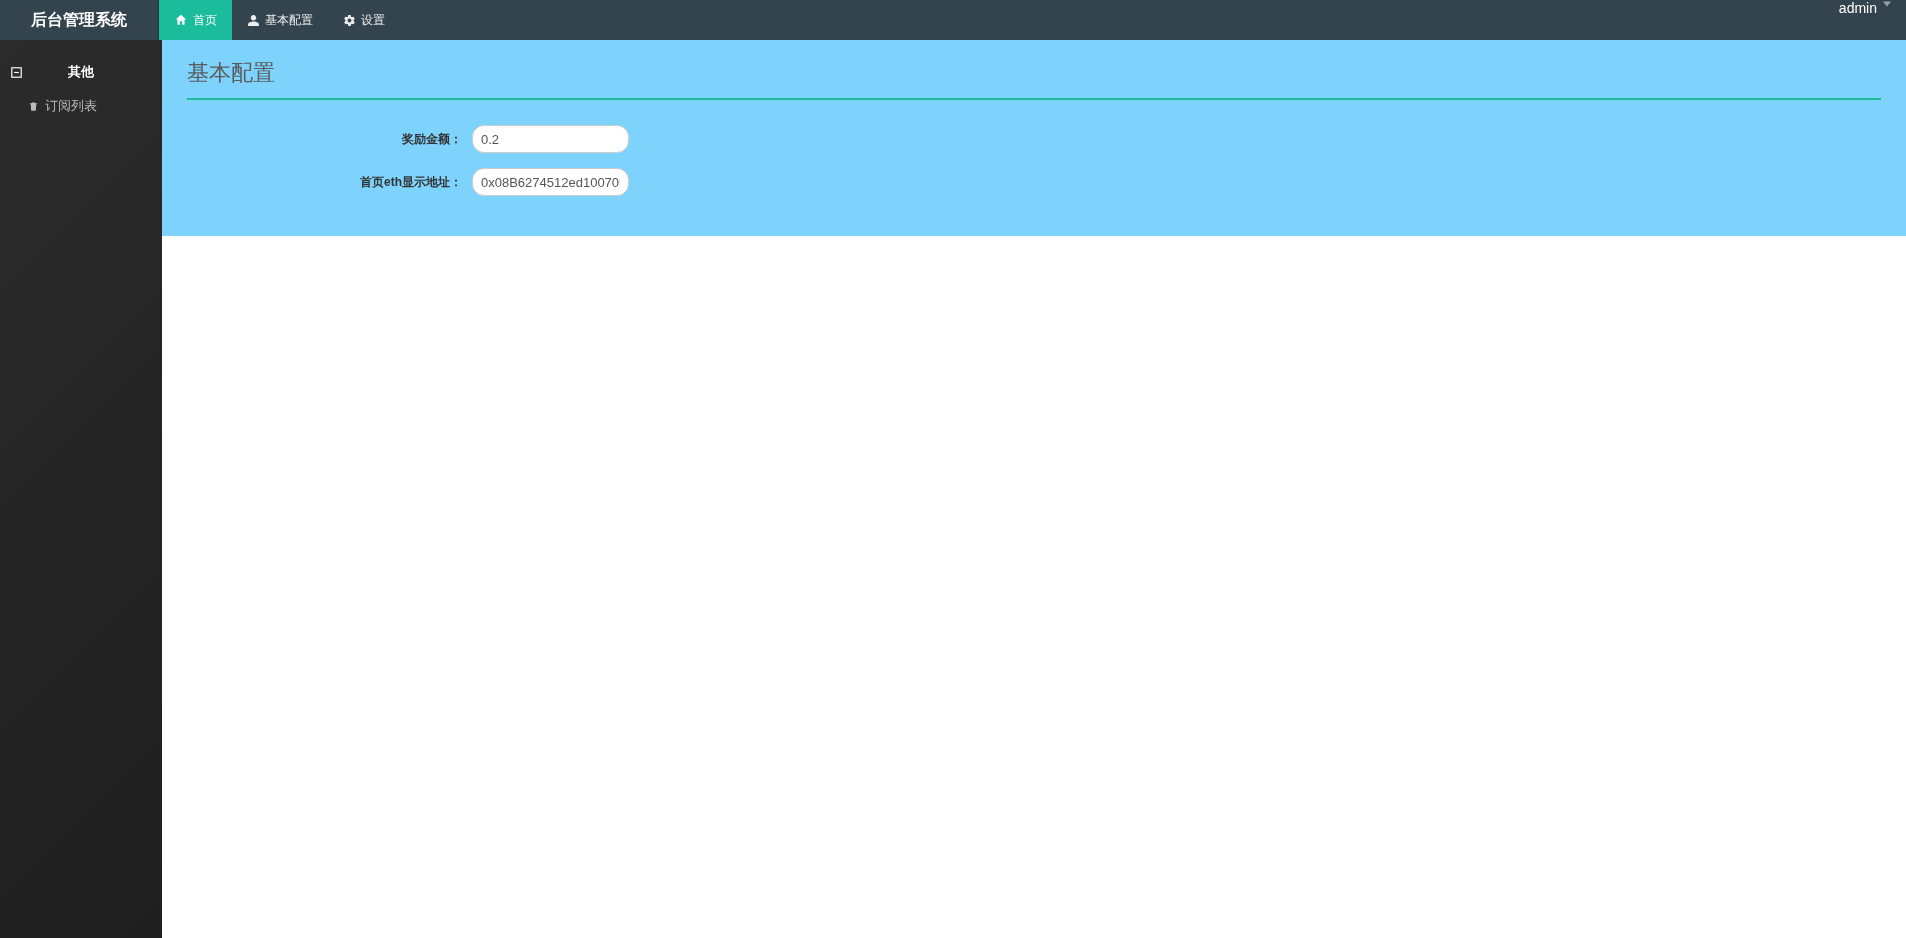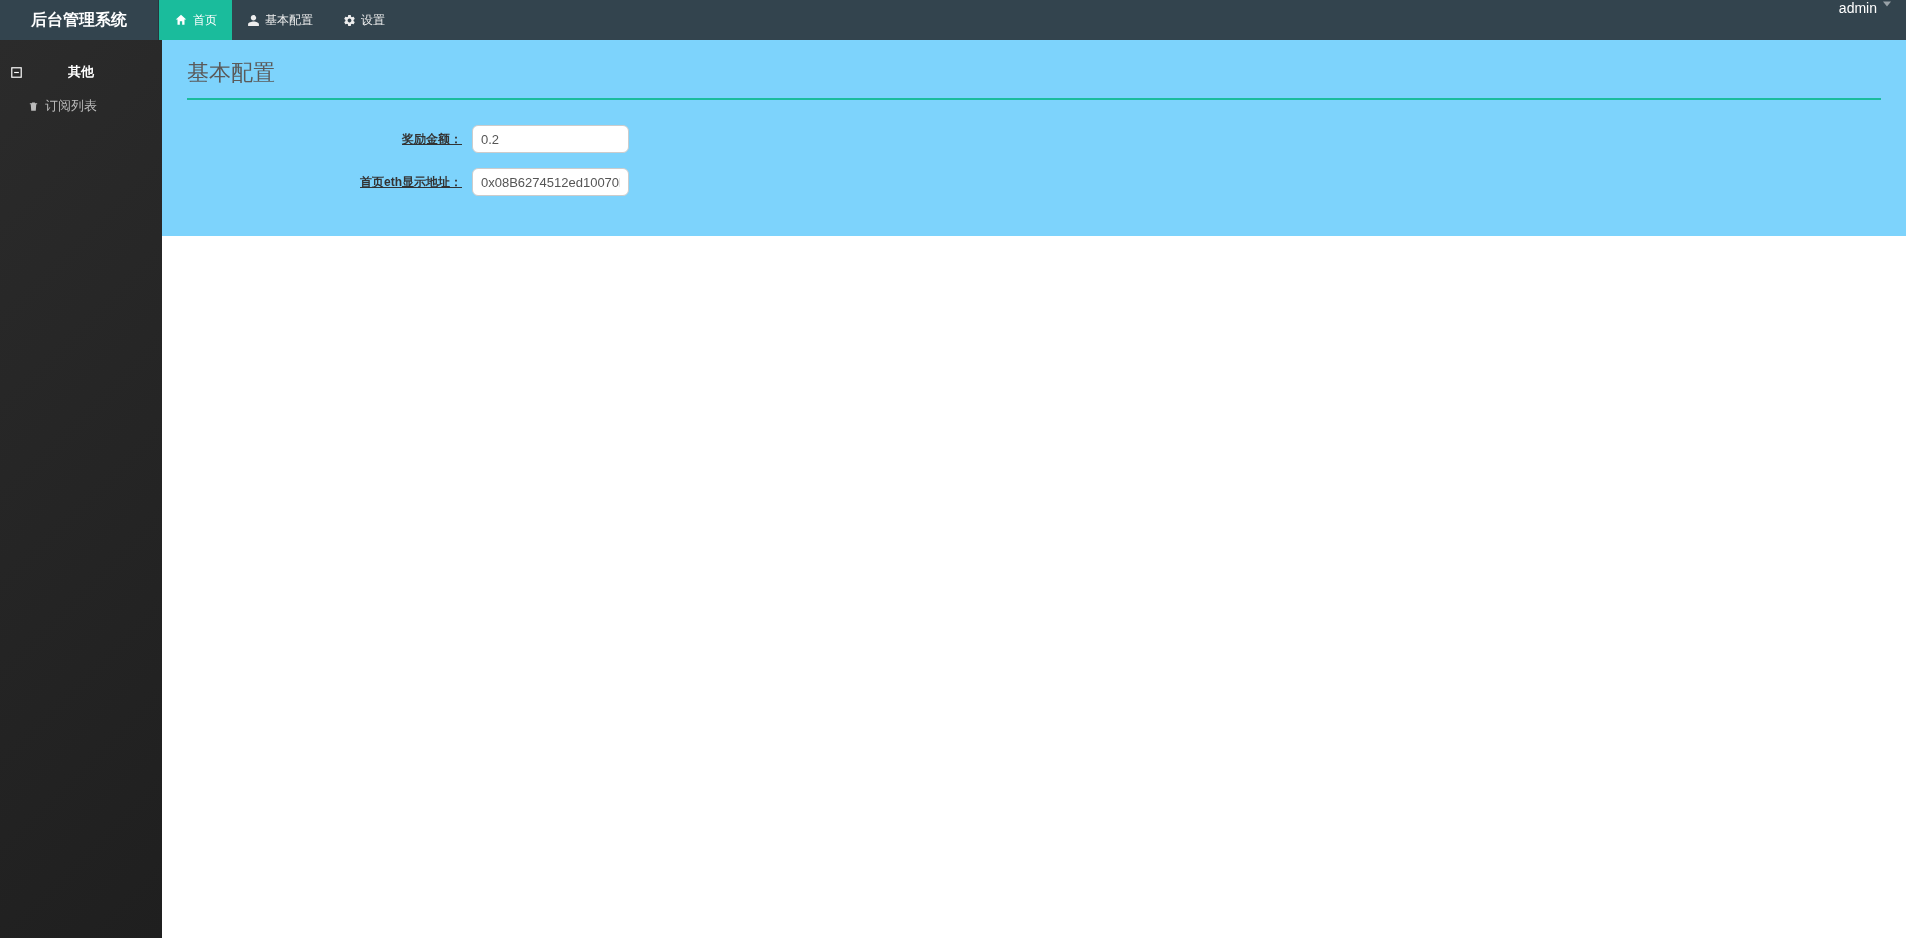--- a/index.html
+++ b/index.html
@@ -26,22 +26,22 @@
 .sidebar .group .icon { margin-right: 8px; width: 12px; height: 12px; display: inline-flex; align-items: center; justify-content: center; }
 .sidebar .subitem { padding: 8px 10px 8px 28px; display: flex; align-items: center; cursor: pointer; color: #bbb; }
 .sidebar .subitem .icon { margin-right: 6px; display: inline-flex; }
 
 
 .main { flex: 1; background: #ffffff; display: flex; flex-direction: column; }
 .panel { background: #7dd3fc; padding: 18px 25px 25px 25px; }
 .panel-title { font-size: 22px; color: #5a5a5a; font-weight: normal; padding-bottom: 10px; border-bottom: 2px solid #1abc9c; margin-bottom: 25px; }
 
 .form-row { display: flex; align-items: center; margin-bottom: 15px; }
-.form-label { width: 285px; text-align: right; padding-right: 10px; color: #333; font-size: 12px; font-weight: bold; text-decoration: underline; }
-.form-input { width: 157px; height: 28px; border: 1px solid #ccc; border-radius: 6px; padding: 3px 8px; font-size: 13px; color: #555; background: #fff; }
+.form-label { width: 285px; text-align: right; padding-right: 10px; color: #333; font-size: 12px; font-weight: bold; }
+.form-input { width: 157px; height: 28px; border: 1px solid #ccc; border-radius: 12px; padding: 3px 8px; font-size: 13px; color: #555; background: #fff; }
 
 .btn-row { padding-left: 295px; margin-top: 25px; }
 .btn { display: inline-block; padding: 7px 14px; border: none; border-radius: 3px; color: #fff; font-size: 13px; cursor: pointer; letter-spacing: 4px; }
 .btn-confirm { background: #d2322d; margin-right: 20px; }
 .btn-back { background: #1abc9c; }
 
 svg { display: block; }
 </style>
 </head>
 <body>

